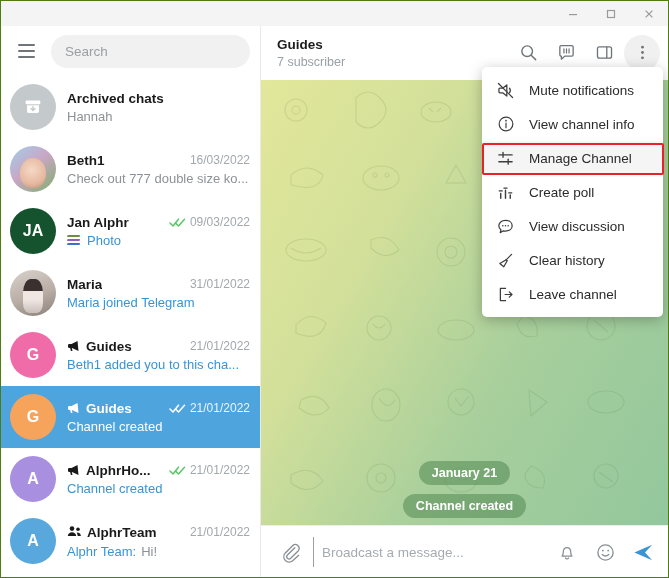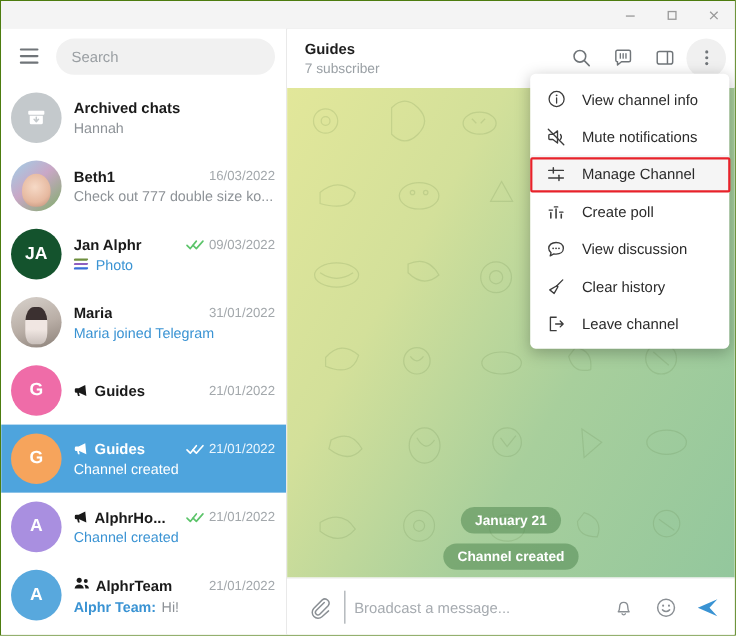--- a/index.html
+++ b/index.html
@@ -183,21 +183,21 @@
     overflow: hidden;
   }
   .chat-text {
     white-space: nowrap;
     overflow: hidden;
     text-overflow: ellipsis;
   }
   .chat-text.blue { color: #3a93d3; }
   .selected .chat-text,
   .selected .chat-text.blue { color: #ffffff; }
-  .prefix-name { color: #3a93d3; font-weight: bold; }
+  .prefix-name { color: #3a93d3; }
 
   .checks { display: inline-flex; flex: none; }
   .checks svg { display: block; }
 
   .bcast { flex: none; display: inline-flex; }
   .bcast svg { display: block; }
   .selected .bcast svg path { fill: #ffffff; }
 
   .photo-ico {
     flex: none;
@@ -497,20 +497,23 @@
           <div class="chat-line1">
             <span class="bcast">
               <svg width="14" height="12" viewBox="0 0 14 12">
                   <path d="M10.5 1 L4.5 4 H2.2 A1.2 1.2 0 0 0 1 5.2 v1.6 A1.2 1.2 0 0 0 2.2 8 h0.9 l0.8 3 h1.6 l-0.7-3 h0.2 l6.5 3 z" fill="#1a1a1a"></path>
                 </svg>
             </span>
             <div class="chat-name">Guides</div>
             <div class="chat-meta">
               <div class="chat-date">21/01/2022</div>
             </div>
+          </div>
+          <div class="chat-line2">
+            <div class="chat-text blue">Beth1 added you to this cha...</div>
           </div>
         </div>
       </div>
 
       <div class="chatrow selected">
         <div class="avatar" style="background:#f6a45c;">
           <span>G</span>
         </div>
         <div class="chatmain">
           <div class="chat-line1">
@@ -716,38 +719,38 @@
           </svg>
         </div>
       </div>
     </div>
   </div>
 
   <div class="menu">
 
     <div class="menu-item">
       <span class="mi-ico">
+        <svg width="19" height="19" viewBox="0 0 20 20">
+          <path d="M11.4 4.2 L7 7.6 H4 a0.9 0.9 0 0 0 -0.9 0.9 v3 A0.9 0.9 0 0 0 4 12.4 h3 l4.4 3.4 z" fill="none" stroke="currentColor" stroke-width="1.3" stroke-linejoin="round"></path>
+          <path d="M14.2 7.6 q1.8 2.4 0 4.8" fill="none" stroke="currentColor" stroke-width="1.3" stroke-linecap="round"></path>
+          <path d="M2.6 2.6 L17.4 17.4" stroke="currentColor" stroke-width="1.3" stroke-linecap="round"></path>
+        </svg>
+      </span>
+      <span class="mi-label">Mute notifications</span>
+    </div>
+
+    <div class="menu-item">
+      <span class="mi-ico">
         <svg width="18" height="18" viewBox="0 0 20 20">
           <circle cx="10" cy="10" r="7.6" fill="none" stroke="currentColor" stroke-width="1.3"></circle>
           <circle cx="10" cy="6.3" r="0.95" fill="currentColor"></circle>
           <path d="M10 8.9 v5.2" stroke="currentColor" stroke-width="1.3" stroke-linecap="round"></path>
         </svg>
       </span>
       <span class="mi-label">View channel info</span>
-    </div>
-
-    <div class="menu-item">
-      <span class="mi-ico">
-        <svg width="19" height="19" viewBox="0 0 20 20">
-          <path d="M11.4 4.2 L7 7.6 H4 a0.9 0.9 0 0 0 -0.9 0.9 v3 A0.9 0.9 0 0 0 4 12.4 h3 l4.4 3.4 z" fill="none" stroke="currentColor" stroke-width="1.3" stroke-linejoin="round"></path>
-          <path d="M14.2 7.6 q1.8 2.4 0 4.8" fill="none" stroke="currentColor" stroke-width="1.3" stroke-linecap="round"></path>
-          <path d="M2.6 2.6 L17.4 17.4" stroke="currentColor" stroke-width="1.3" stroke-linecap="round"></path>
-        </svg>
-      </span>
-      <span class="mi-label">Mute notifications</span>
     </div>
 
     <div class="menu-item hl">
       <span class="mi-ico">
         <svg width="19" height="19" viewBox="0 0 20 20">
           <path d="M3 6.2 h14 M3 13.4 h14" stroke="currentColor" stroke-width="1.4" stroke-linecap="round"></path>
           <path d="M7.4 3.6 v5.2" stroke="currentColor" stroke-width="1.4" stroke-linecap="round"></path>
           <path d="M12.8 10.8 v5.2" stroke="currentColor" stroke-width="1.4" stroke-linecap="round"></path>
         </svg>
       </span>

